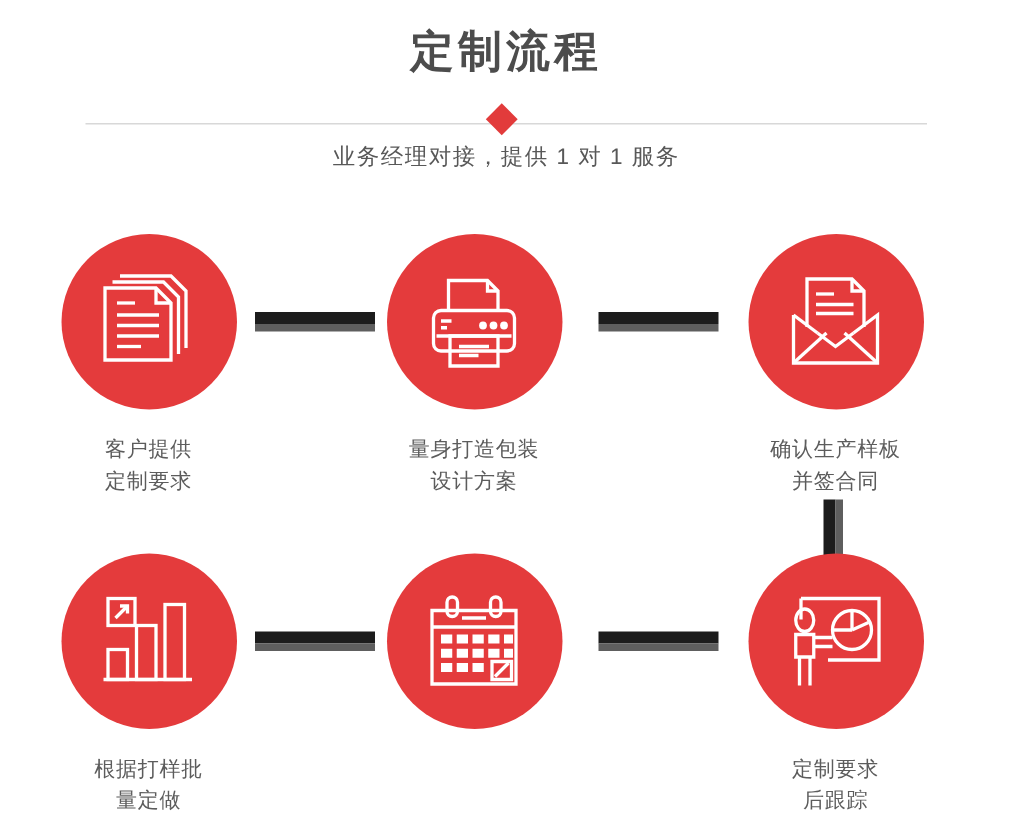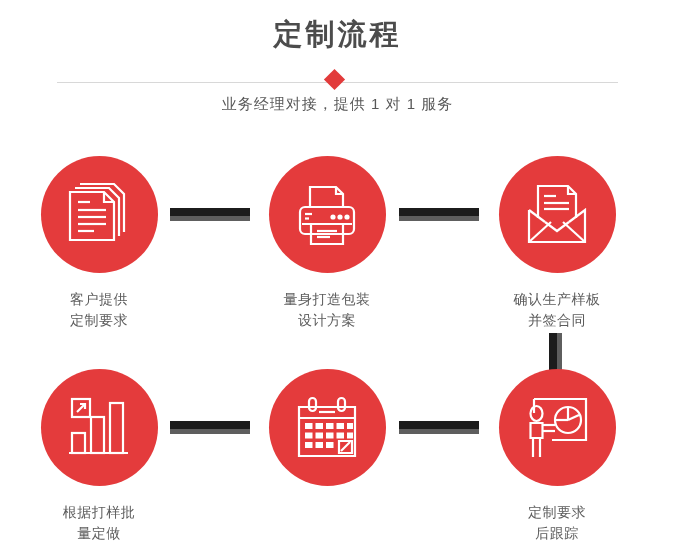--- a/index.html
+++ b/index.html
@@ -75,21 +75,21 @@
     left: 0;
     top: 0;
     width: 606px;
     height: 550px;
   }
   .step {
     position: absolute;
     width: 160px;
   }
   .step.col1 { left: 19px; }
-  .step.col2 { left: 247px; }
+  .step.col2 { left: 236px; }
   .step.col3 { left: 477px; }
   .step.row1 { top: 156px; }
   .step.row2 { top: 369px; }
 
   .circle {
     position: relative;
     margin: 0 auto;
     width: 117px;
     height: 117px;
     border-radius: 50%;

